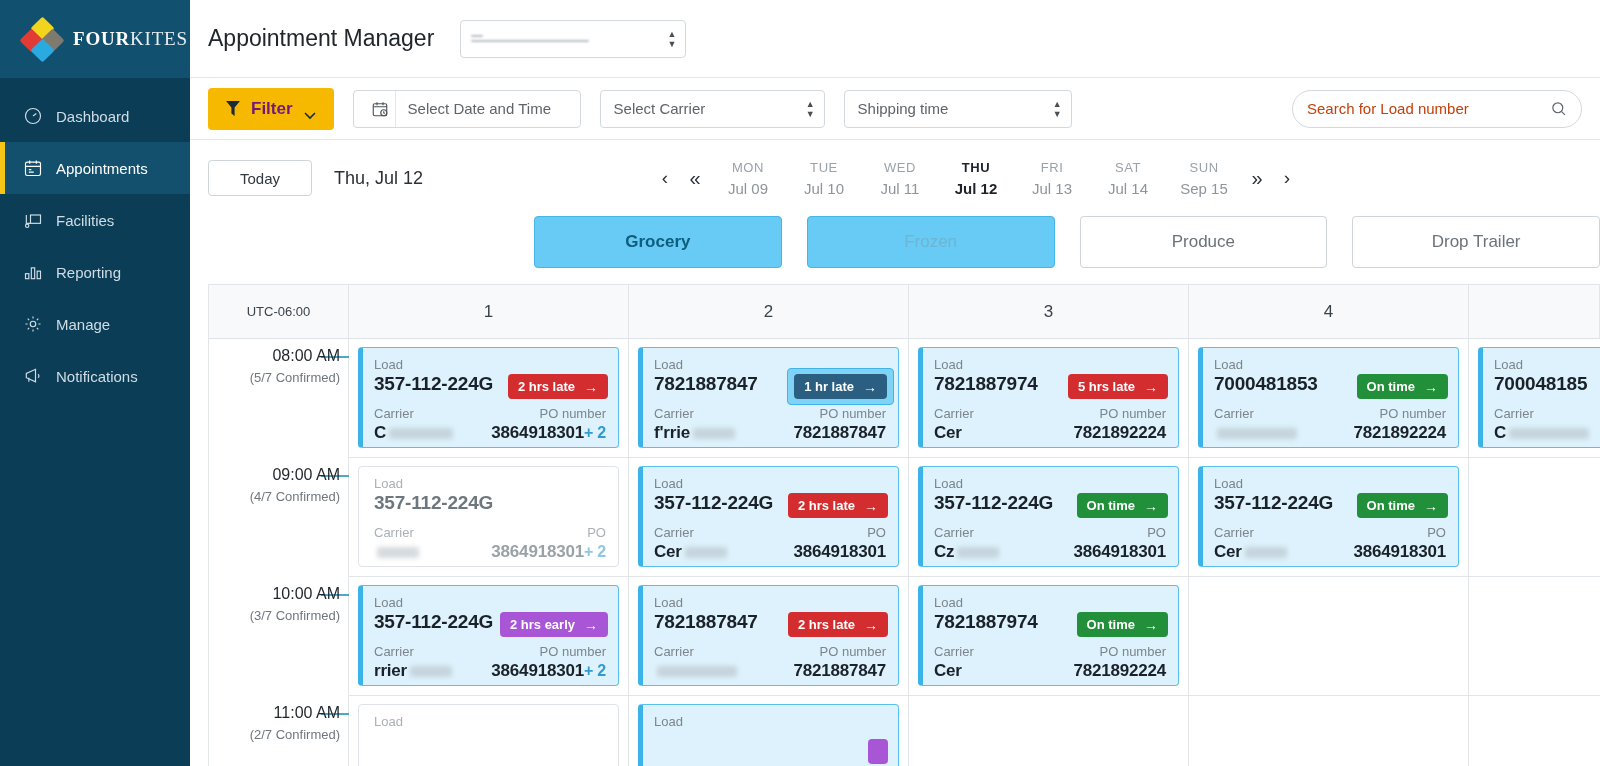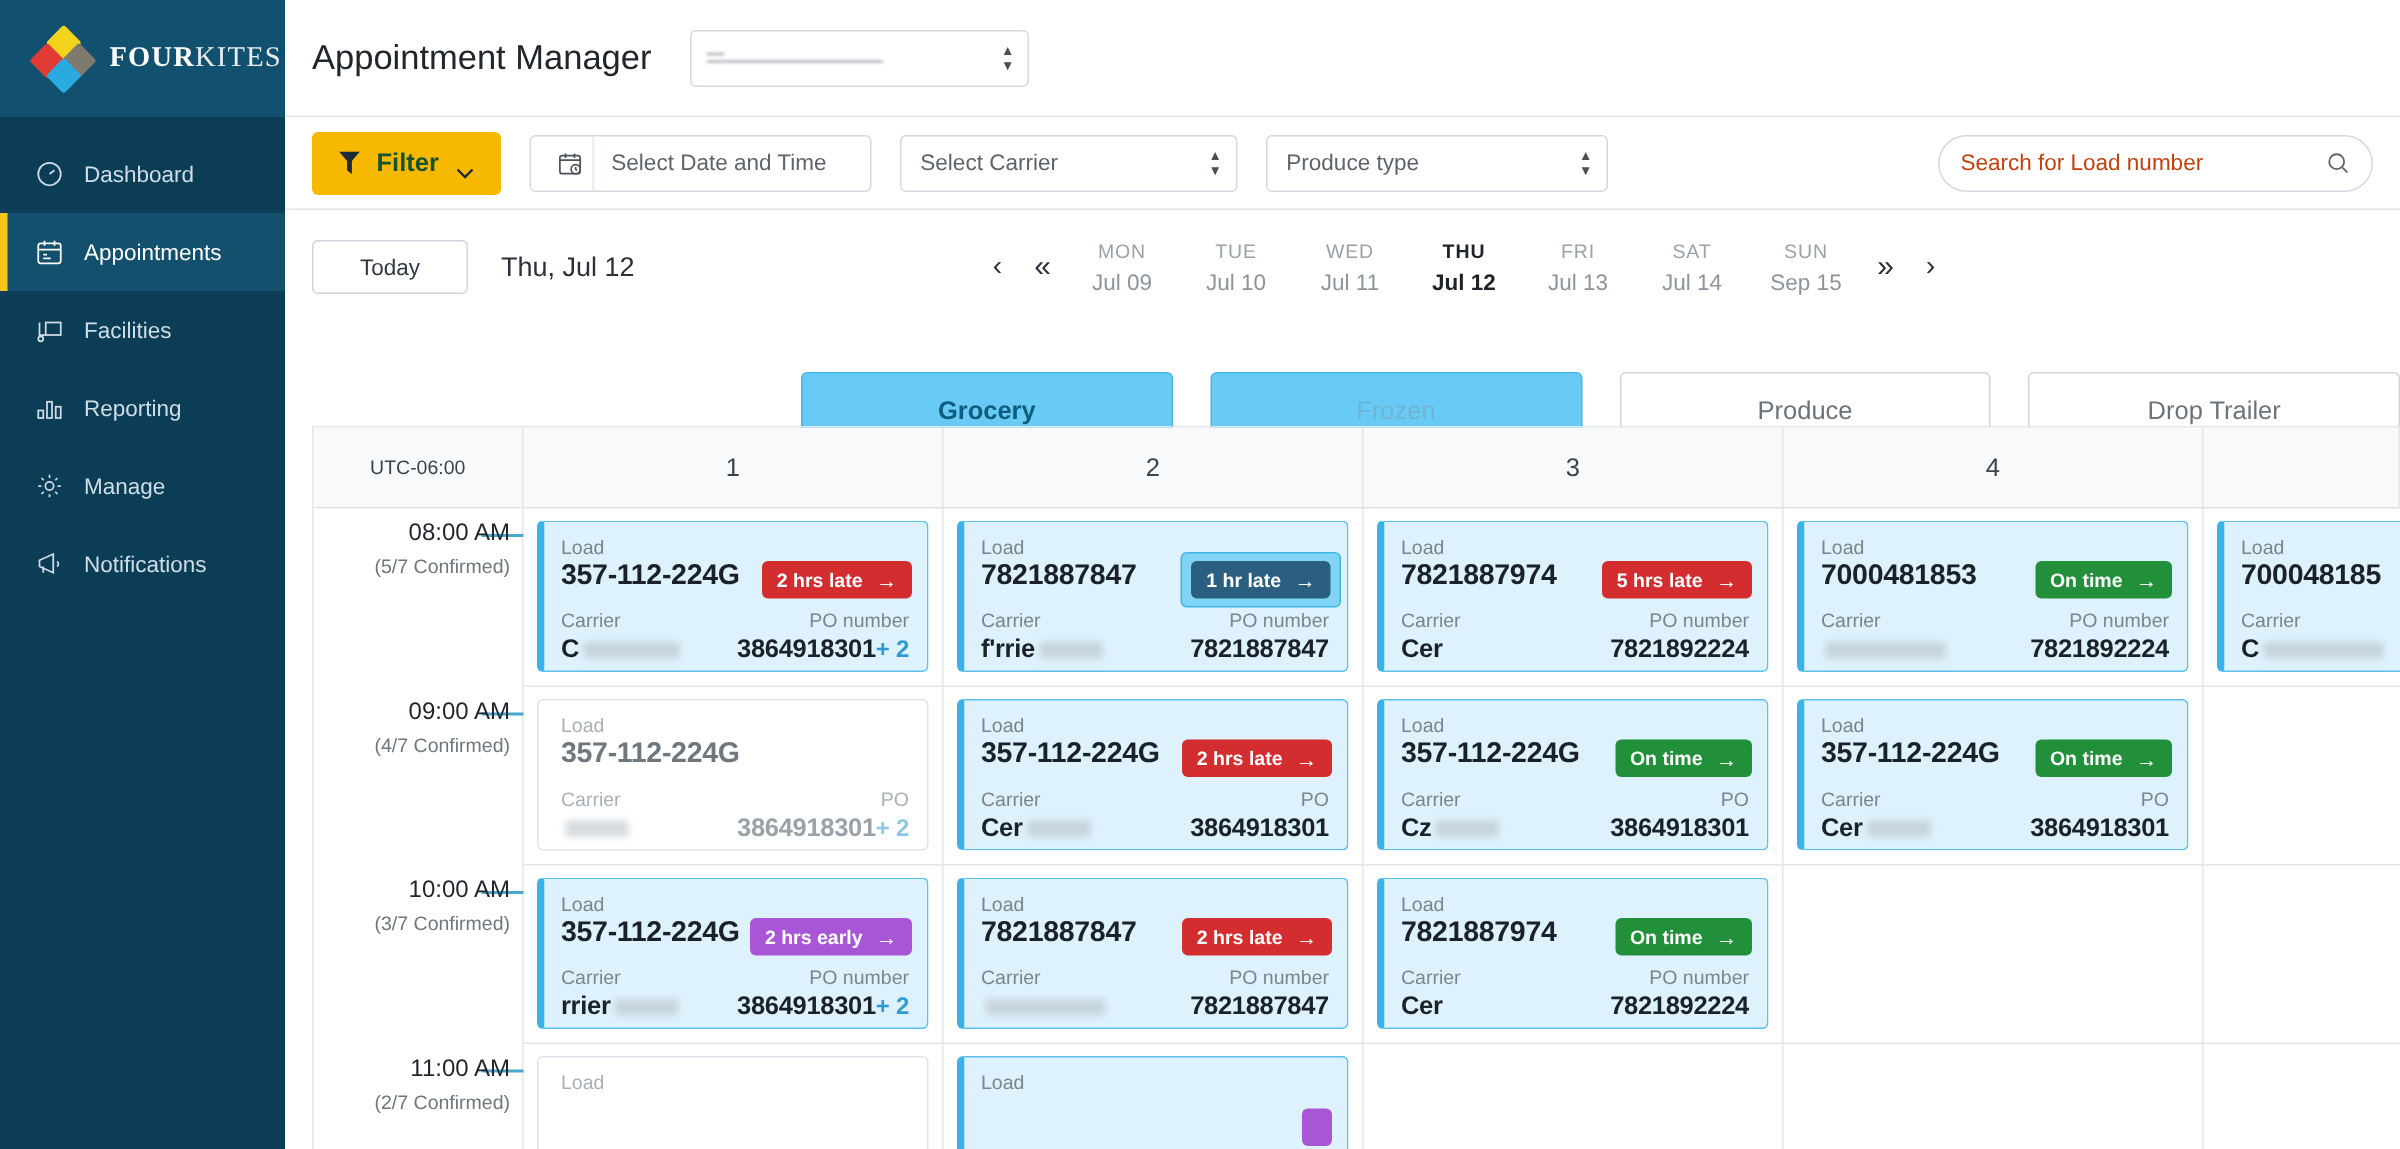--- a/index.html
+++ b/index.html
@@ -58,21 +58,21 @@
   .spin { position: absolute; right: 9px; top: 50%; transform: translateY(-50%); display: flex; flex-direction: column; gap: 3px; }
   .spin i { font-style: normal; font-size: 9px; color: #4a4f54; line-height: 7px; }
 
   .filterbar {
     height: 62px; flex: 0 0 62px; border-bottom: 1px solid #e2e6e9;
     display: flex; align-items: center; padding: 0 18px; gap: 19px; background: #fff;
   }
   .btn-filter {
     background: #f6b900; border: none; border-radius: 4px; height: 42px;
     display: flex; align-items: center; gap: 11px; padding: 0 18px;
-    font-size: 17px; font-weight: 700; color: #14532d; cursor: pointer;
+    font-size: 17px; font-weight: 700; color: #701a75; cursor: pointer;
   }
   .funnel { width: 14px; height: 15px; }
   .chev-d { width: 12px; height: 8px; }
   .ctl {
     height: 38px; border: 1px solid #d4d9dd; border-radius: 4px; background: #fff;
     display: flex; align-items: center; position: relative; color: #5d646b; font-size: 15px;
   }
   .ctl.date { width: 228px; }
   .ctl.date .ic { width: 42px; height: 100%; display: flex; align-items: center; justify-content: center; border-right: 1px solid #e3e7ea; }
   .ctl.date .ic svg { width: 18px; height: 18px; }
@@ -103,21 +103,21 @@
   .day .dow { font-size: 13px; color: #9aa2a9; letter-spacing: .6px; }
   .day .dnum { font-size: 15px; color: #8d959c; margin-top: 5px; }
   .day.current .dow { color: #1d2329; font-weight: 700; }
   .day.current .dnum { color: #1d2329; font-weight: 700; }
 
   
   .typetabs { height: 68px; flex: 0 0 68px; display: flex; align-items: flex-start; padding-left: 344px; gap: 25px; }
   .ttab {
     width: 260px; height: 52px; border-radius: 4px; border: 1px solid #cfd4d9;
     background: #fff; display: flex; align-items: center; justify-content: center;
-    font-size: 17px; color: #6b737a; cursor: pointer; margin-top: 32px;
+    font-size: 17px; color: #6b737a; cursor: pointer;
   }
   .ttab.sel { background: #67cbf5; border-color: #46b6e6; color: #0f5d7d; font-weight: 700; }
   .ttab.sel.dim { color: #6fb4d2; font-weight: 400; }
 
   
   .gridwrap { flex: 1; position: relative; overflow: hidden; border-top: 1px solid #e2e6e9; border-left: 1px solid #e2e6e9; margin-left: 18px; }
   .gridhead { display: flex; height: 54px; background: #f7f9fa; border-bottom: 1px solid #dfe3e7; }
   .gh-cell {
     display: flex; align-items: center; justify-content: center;
     font-size: 17px; color: #3b434a; border-right: 1px solid #e2e6e9;
@@ -292,21 +292,21 @@
 
       <div class="ctl carrier">
         <span>Select Carrier</span>
         <span class="spin">
             <i>▲</i>
             <i>▼</i>
           </span>
       </div>
 
       <div class="ctl shipping">
-        <span>Produce type</span>
+        <span>Shipping time</span>
         <span class="spin">
             <i>▲</i>
             <i>▼</i>
           </span>
       </div>
 
       <div class="searchbox">
         <span>Search for Load number</span>
         <svg viewBox="0 0 24 24">
             <circle cx="11" cy="11" r="7"></circle>

